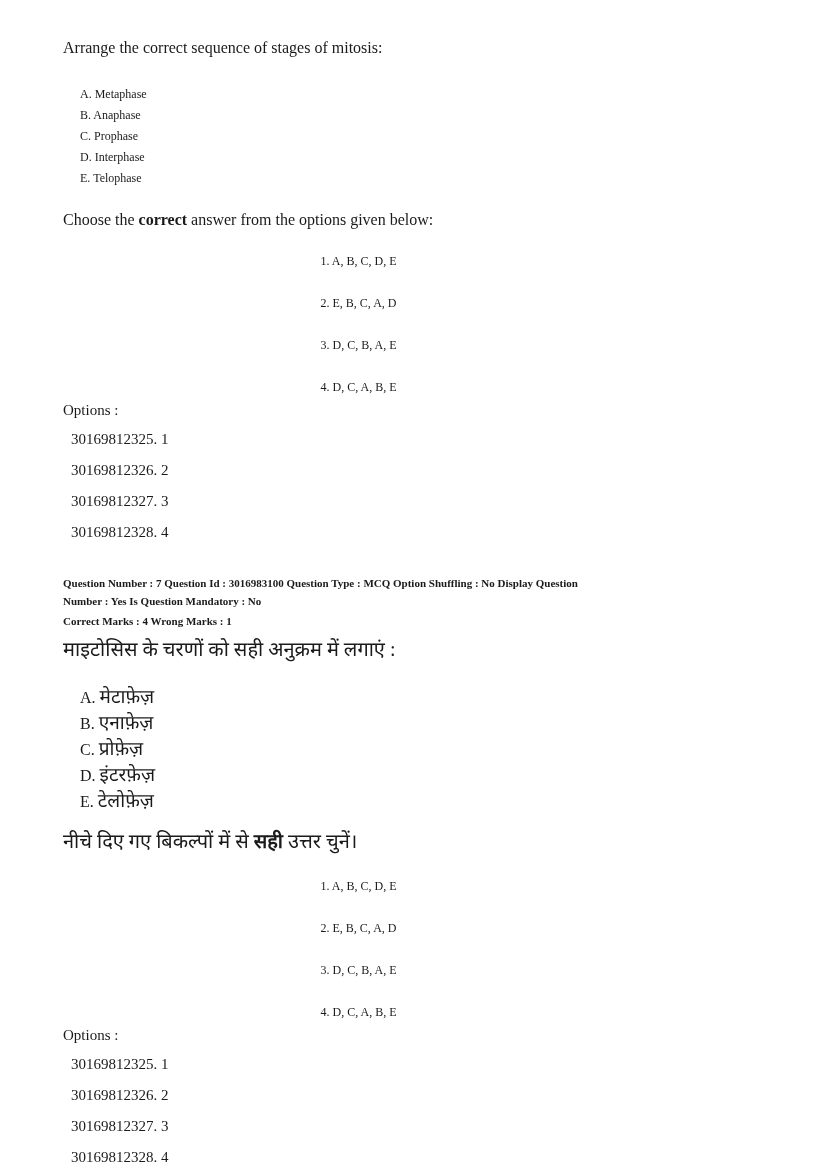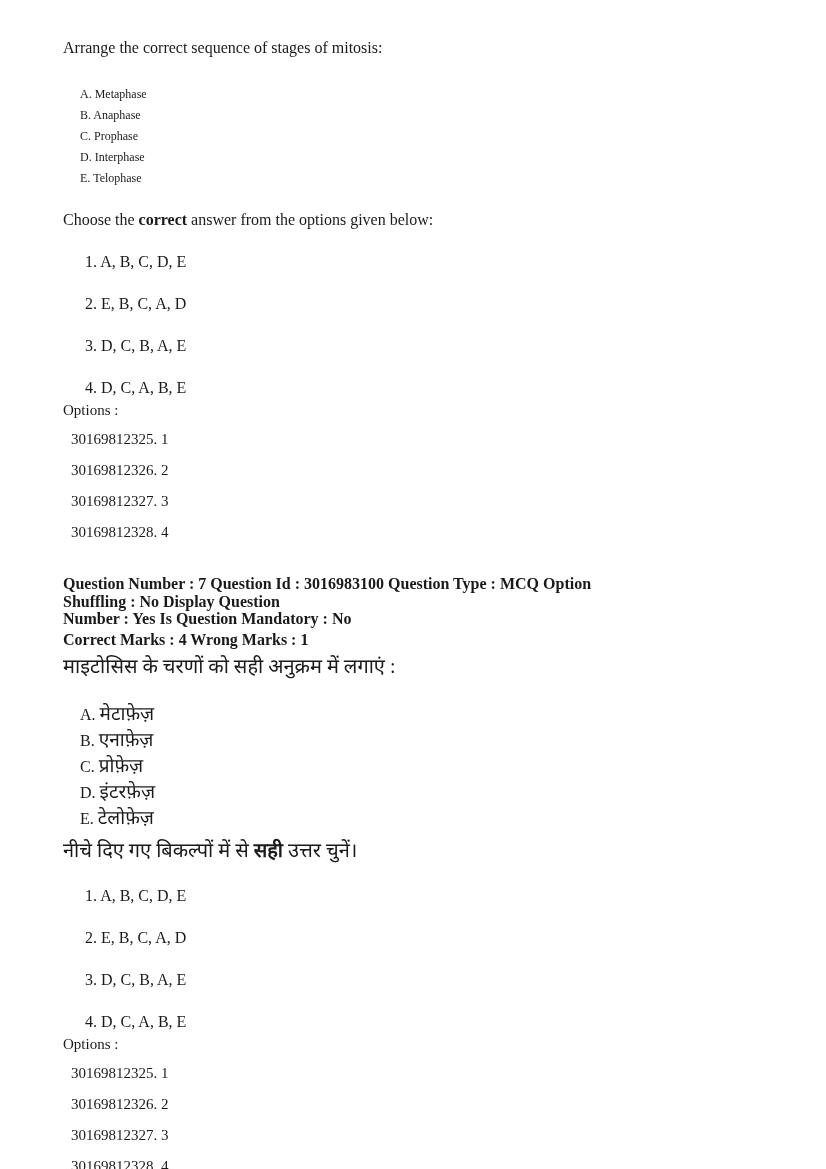--- a/index.html
+++ b/index.html
@@ -31,40 +31,41 @@
     padding: 0;
     font-size: 12px;
     line-height: 21px;
   }
   .choose-line {
     font-size: 16px;
     line-height: 19px;
     margin: 21px 0 0 0;
   }
   .choice {
-    font-size: 16px;
+    font-size: 12px;
     line-height: 19px;
     margin: 23px 0 0 22px;
+    text-align: center;
   }
   .options-label {
     font-weight: normal;
     font-size: 15px;
     line-height: 19px;
     margin: 4px 0 2px 0;
   }
   .option-id {
     font-size: 15px;
     line-height: 23px;
     margin: 8px;
   }
   
   .meta {
     margin-top: 31px;
     font-weight: bold;
-    font-size: 16px;
+    font-size: 11px;
   }
   .meta p {
     margin: 0;
     line-height: 17.5px;
   }
   .meta .marks-line {
     margin-top: 3px;
   }
   
   .prompt-hi {
@@ -80,21 +81,21 @@
   }
   .stages-hi .lbl {
     font-size: 16px;
   }
   .stages-hi .stage-text {
     font-size: 19px;
   }
   .choose-line-hi {
     font-size: 20px;
     line-height: 26px;
-    margin: 6px 0 0 0;
+    margin: 14px 0 0 0;
   }
   .lbl { display: inline; }
   b { font-weight: bold; }
 </style>
 </head>
 <body>
 
 <div class="page">
 
   <section>

